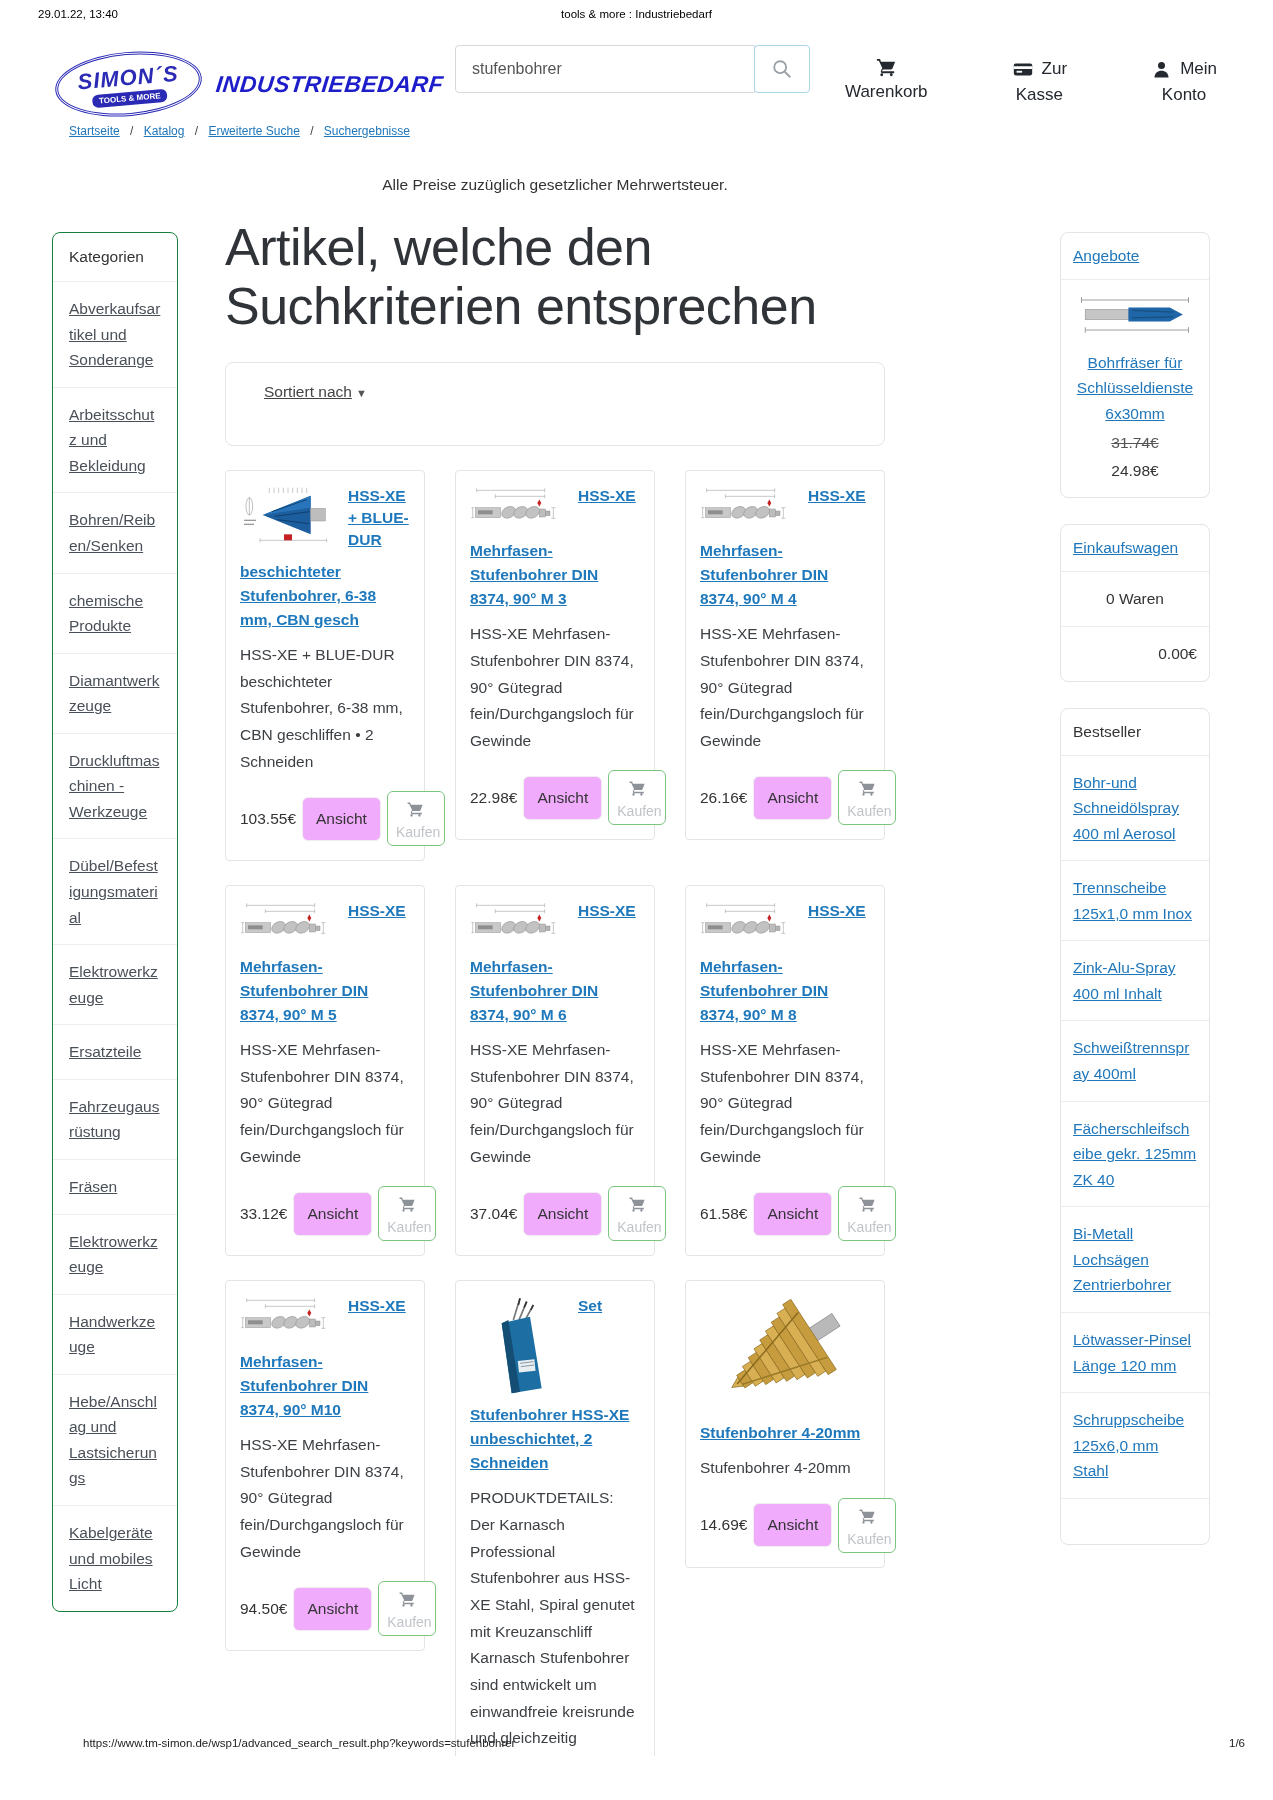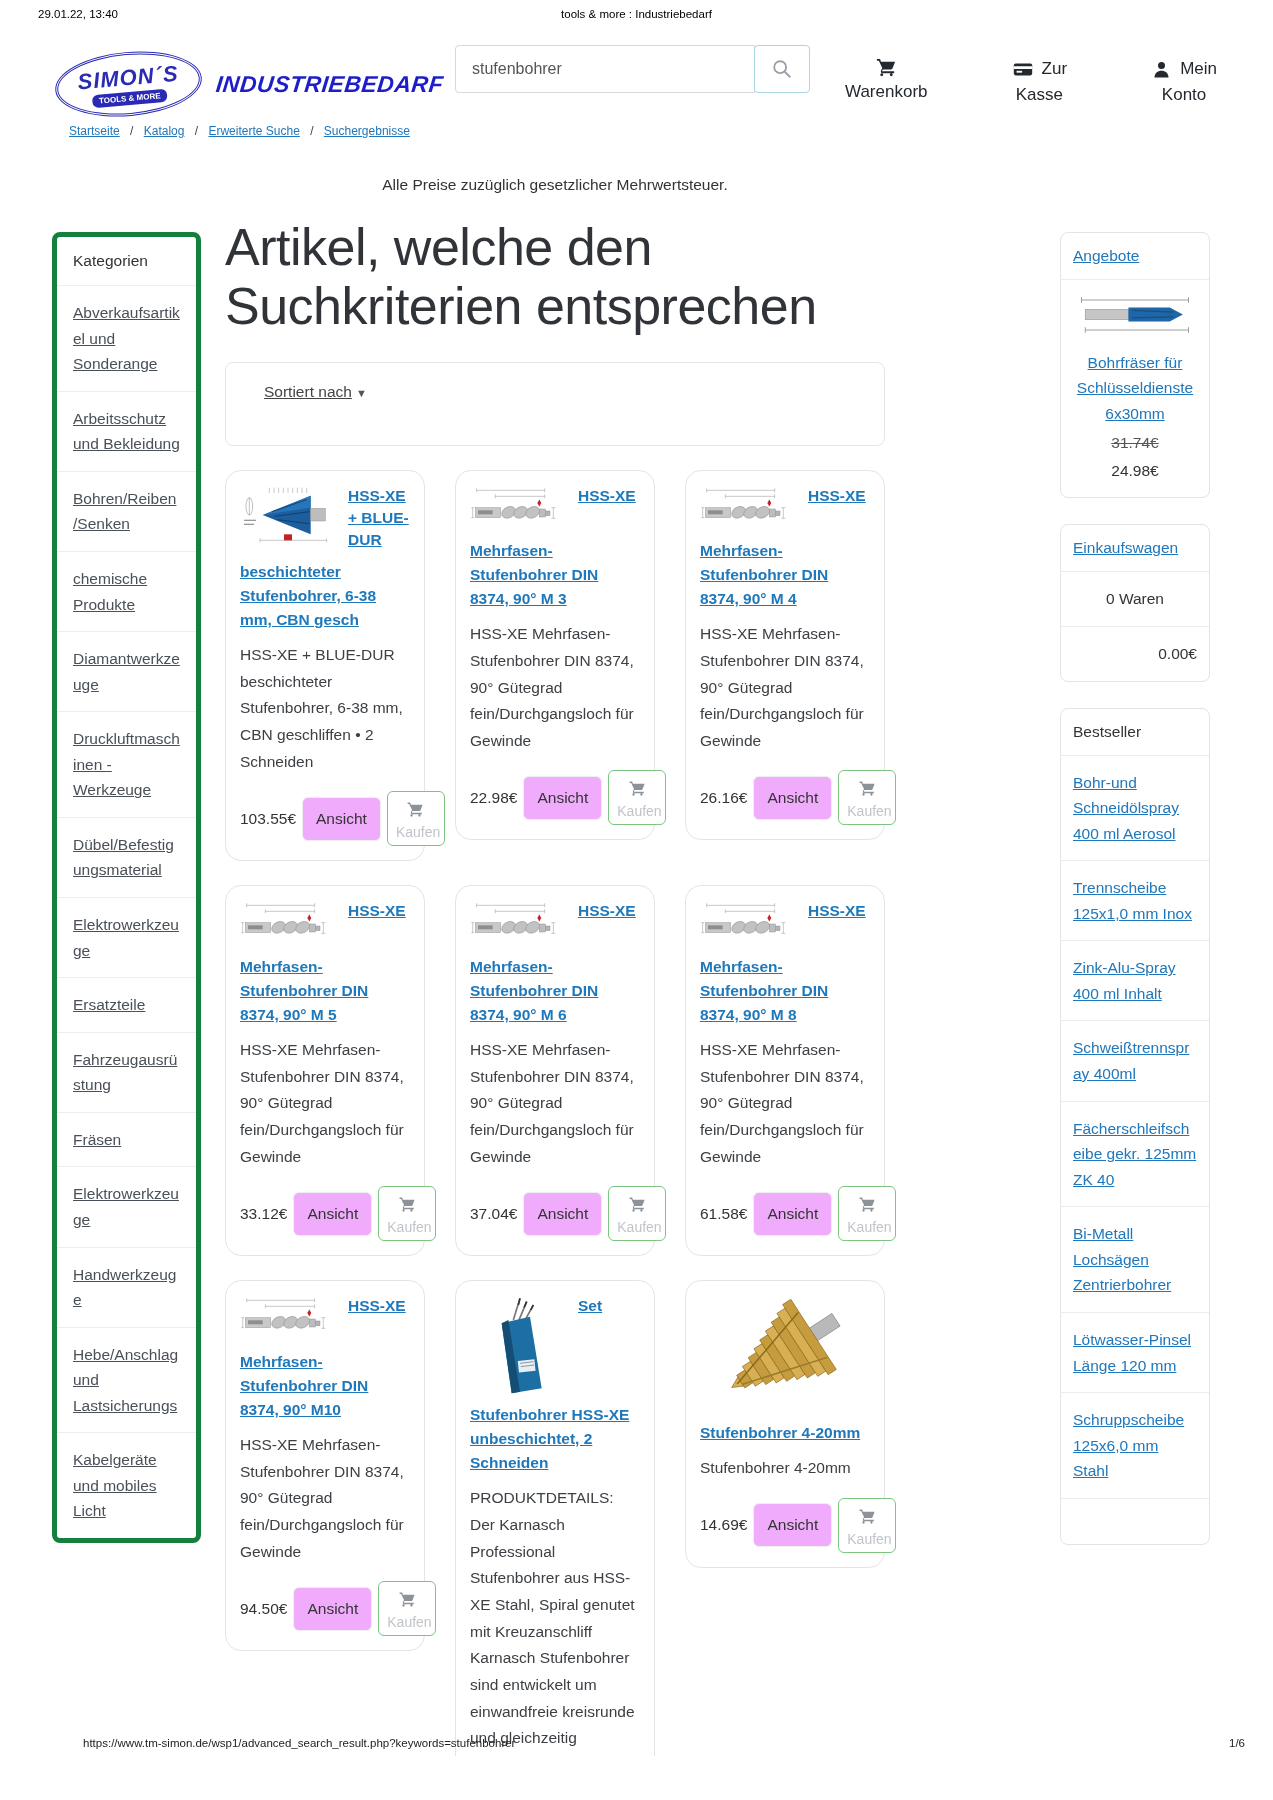--- a/index.html
+++ b/index.html
@@ -33,34 +33,34 @@
   .nav-line { display:flex; align-items:center; justify-content:center; gap:8px; }
   .nav-ico { display:flex; justify-content:center; }
 
   
   .breadcrumb { position:absolute; top:124px; left:67px; font-size:12px; color:#444; }
   .breadcrumb a { color:#2077bb; margin:0 2px; }
   .breadcrumb .sep { color:#444; margin:0 5px; text-decoration:none; }
   .tax-note { position:absolute; top:176px; left:225px; width:660px; text-align:center; font-size:15.5px; color:#333; }
 
   
-  .cats { position:absolute; top:232px; left:52px; width:149px; border:5px solid #15803d; border-radius:8px; background:#fff; overflow:hidden; }
+  .cats { position:absolute; top:232px; left:52px; width:126px; border:1px solid #15803d; border-radius:8px; background:#fff; overflow:hidden; }
   .cats-head { padding:15px 16px; font-size:15.5px; color:#333; }
   .cat-item { display:block; border-top:1px solid #eee; padding:14px 16px; font-size:15.5px; line-height:1.65; color:#4a5058; overflow-wrap:break-word; word-break:break-word; }
 
   
   .main { position:absolute; top:218px; left:225px; width:660px; }
   .heading { font-size:52px; font-weight:200; line-height:1.13; color:#303439; margin-bottom:26px; letter-spacing:-0.5px; }
   .sortbox { border:1px solid #e4e4e4; border-radius:8px; padding:20px 20px 44px 38px; margin-bottom:24px; background:#fff; }
   .sort-link { font-size:15.5px; color:#444; cursor:pointer; }
   .sort-link .lbl { text-decoration:underline; }
   .caret { font-size:11px; color:#555; margin-left:4px; }
 
   .grid { display:grid; grid-template-columns:repeat(3, 200px); column-gap:30px; row-gap:24px; align-items:start; }
-  .card { border:1px solid #e4e4e4; border-radius:16px; background:#fff; padding:14px; width:200px; }
+  .card { border:1px solid #e4e4e4; border-radius:4px; background:#fff; padding:14px; width:200px; }
   .card-top { display:flex; gap:8px; align-items:flex-start; margin-bottom:8px; }
   .card-img { flex:1 1 62%; min-width:0; display:flex; justify-content:center; }
   .card-img svg { display:none; width:100%; height:auto; }
   .card[data-img="cone-blue"] .svg-cone-blue { display:block; }
   .card[data-img="drill"] .svg-drill { display:block; }
   .card[data-img="set"] .svg-set { display:block; max-width:120px; }
   .card[data-img="cone-gold"] .svg-cone-gold { display:block; max-width:150px; }
   .badge-link { flex:0 0 62px; font-size:15.5px; font-weight:bold; color:#1e78bb; line-height:1.45; overflow-wrap:break-word; }
   .title-link { display:block; font-size:15.5px; font-weight:bold; color:#1e78bb; line-height:1.55; margin-bottom:10px; overflow-wrap:break-word; }
   .desc { font-size:15.5px; color:#3c4044; line-height:1.72; }

